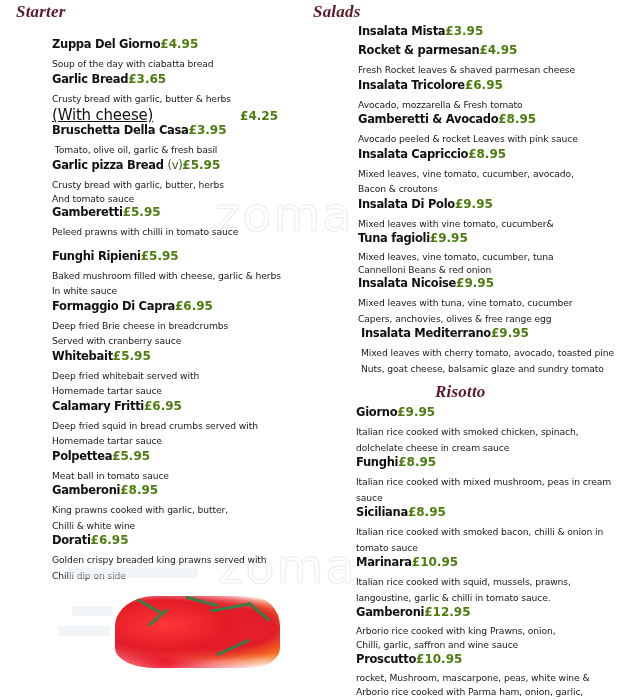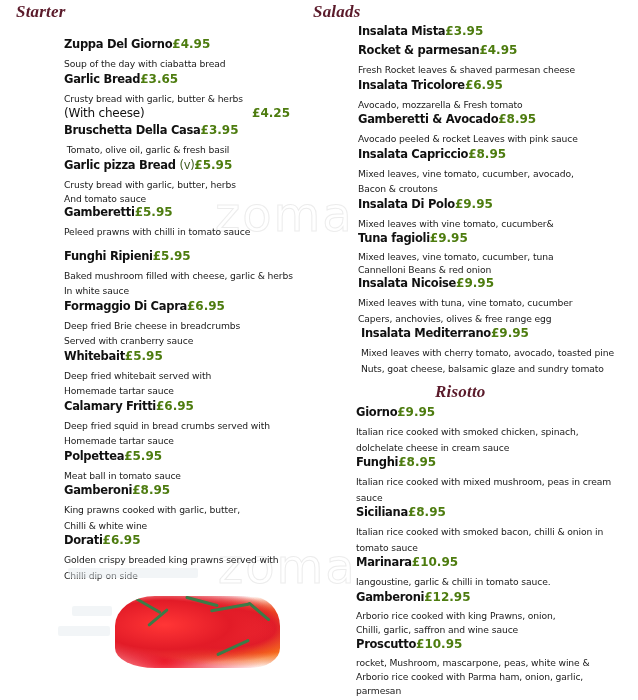--- a/index.html
+++ b/index.html
@@ -49,21 +49,21 @@
       letter-spacing: -0.1px;
       white-space: nowrap;
     }
     .sub-row {
       display: flex;
       justify-content: space-between;
       align-items: baseline;
       height: 17px;
     }
     .sub-row .sub-label {
-      font-size: 12px; color: #111; letter-spacing: -0.2px;
+      font-size: 15px; color: #111; letter-spacing: -0.2px; text-decoration: underline;
     }
 
     .watermark {
       position: absolute;
       font-family: "DejaVu Sans", sans-serif;
       font-size: 48px;
       color: transparent;
       -webkit-text-stroke: 1px rgba(200, 200, 200, 0.35);
       letter-spacing: 2px;
       pointer-events: none;
@@ -92,21 +92,21 @@
 
 <div class="page">
 
   <div class="watermark" style="left:215px; top:186px;">zoma</div>
   <div class="watermark" style="left:218px; top:538px;">zoma</div>
 
   <div class="section-title" style="left:16px; top:2px;">Starter</div>
   <div class="section-title" style="left:313px; top:2px;">Salads</div>
   <div class="section-title" style="left:435px; top:382px;">Risotto</div>
 
-  <div class="col" style="left:64px; top:37px; width:226px;">
+  <div class="col" style="left:52px; top:37px; width:226px;">
     <div class="item">
       <div class="item-row">
           <span class="item-name">Zuppa Del Giorno</span>
           <span class="item-price">£4.95</span>
         </div>
       <div class="item-desc">Soup of the day with ciabatta bread</div>
     </div>
     <div class="item">
       <div class="item-row">
           <span class="item-name">Garlic Bread</span>
@@ -303,20 +303,21 @@
           <span class="item-price">£8.95</span>
         </div>
       <div class="item-desc">Italian rice cooked with smoked bacon, chilli &amp; onion in</div>
       <div class="item-desc">tomato sauce</div>
     </div>
     <div class="item">
       <div class="item-row">
           <span class="item-name">Marinara</span>
           <span class="item-price">£10.95</span>
         </div>
+      <div class="item-desc">Italian rice cooked with squid, mussels, prawns,</div>
       <div class="item-desc">langoustine, garlic &amp; chilli in tomato sauce.</div>
     </div>
     <div class="item">
       <div class="item-row" style="margin-right:-18px;">
           <span class="item-name">Gamberoni</span>
           <span class="item-price">£12.95</span>
         </div>
       <div class="item-desc" style="line-height:14px;">Arborio rice cooked with king Prawns, onion,</div>
       <div class="item-desc" style="line-height:14px;">Chilli, garlic, saffron and wine sauce</div>
     </div>

